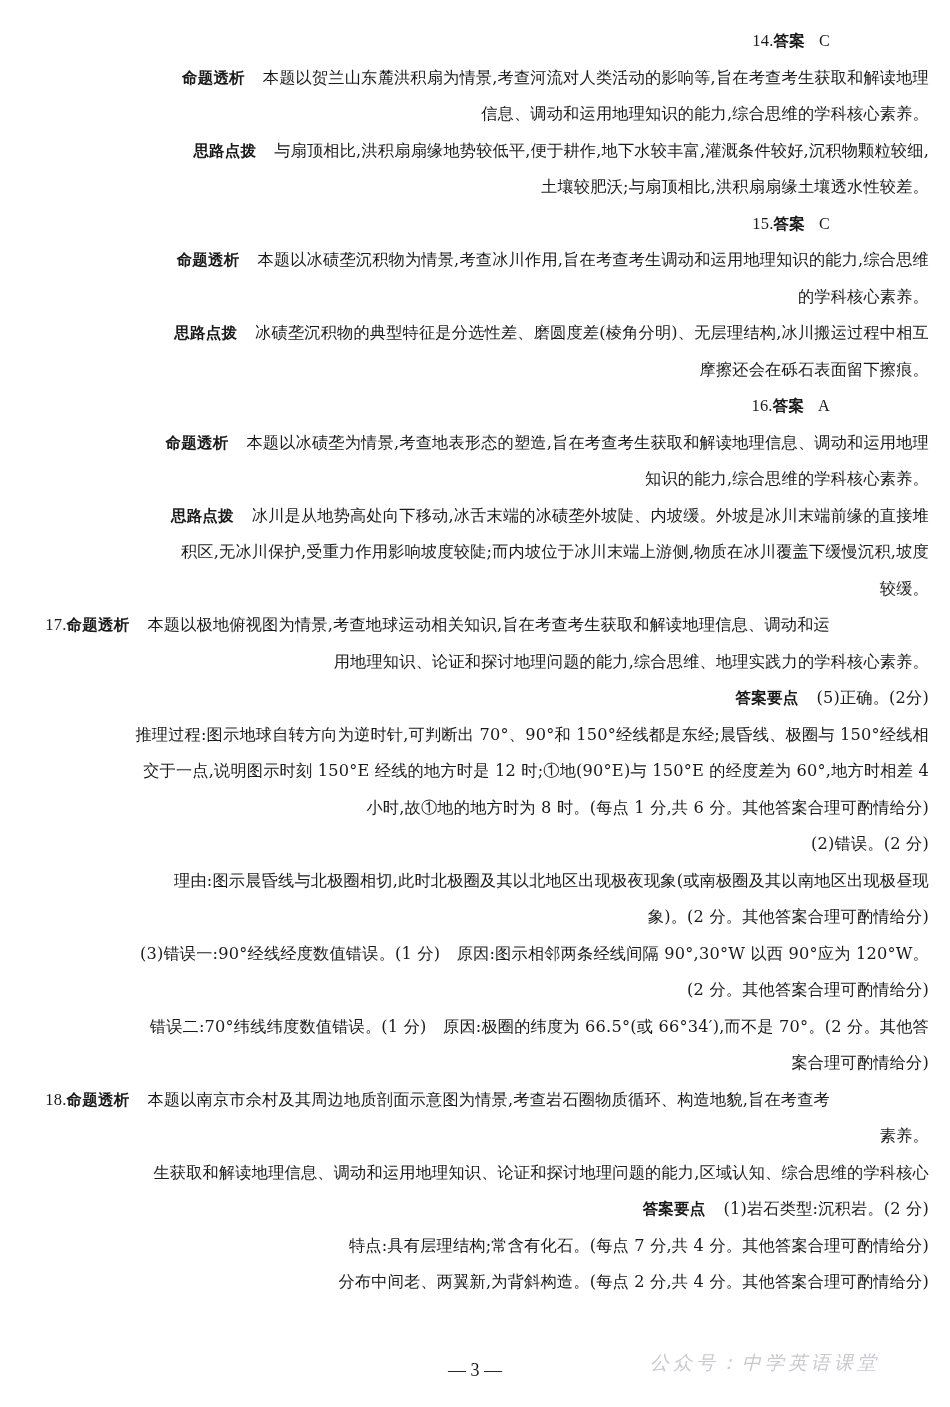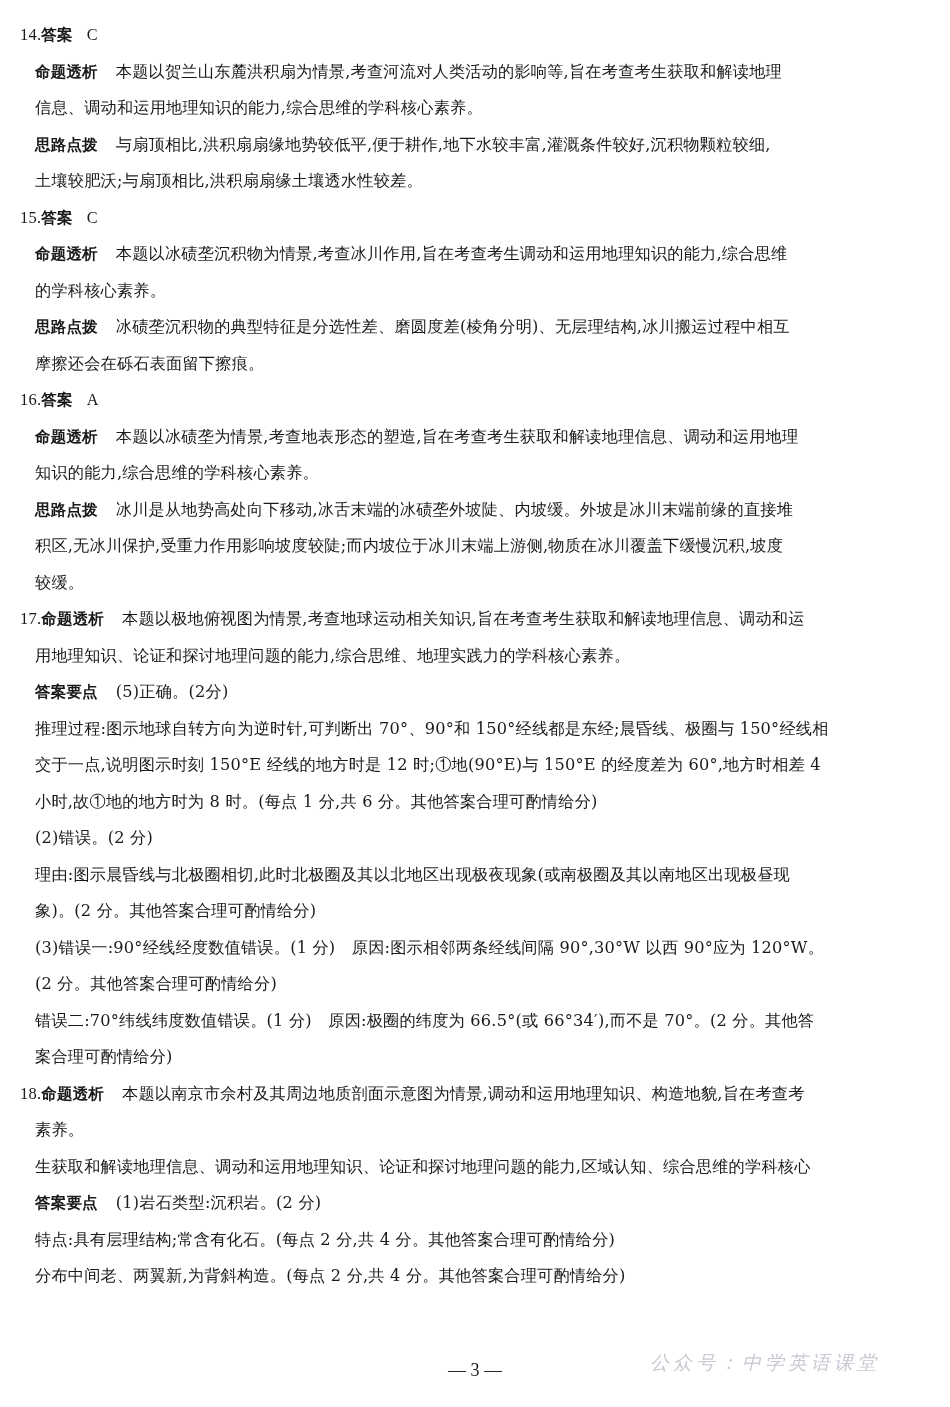--- a/index.html
+++ b/index.html
@@ -11,36 +11,37 @@
       width: 950px;
       height: 1407px;
       position: relative;
       overflow: hidden;
       font-family: "DejaVu Serif", "Liberation Serif", serif;
       color: #1a1a1a;
     }
     .page {
       position: absolute;
       left: 0;
-      top: 17px;
+      top: 23px;
       width: 830px;
+      text-align: right;
     }
     .line {
       position: relative;
       height: 36.5px;
       line-height: 36.5px;
       font-size: 16.2px;
       white-space: nowrap;
       letter-spacing: 0.2px;
     }
     .num-line {
       padding-left: 20px;
     }
     .ind {
-      padding-left: 35px;
+      padding-left: 49px;
       width: 880px;
       box-sizing: content-box;
     }
     .lbl {
       font-family: "DejaVu Sans", "Liberation Sans", sans-serif;
       font-weight: bold;
       font-size: 15.5px;
       margin-right: 18px;
     }
     .qnum {
@@ -142,29 +143,29 @@
   <div class="line ind"><span>小时,故①地的地方时为 8 时。(每点 1 分,共 6 分。其他答案合理可酌情给分)</span></div>
   <div class="line ind"><span>(2)错误。(2 分)</span></div>
   <div class="line ind"><span>理由:图示晨昏线与北极圈相切,此时北极圈及其以北地区出现极夜现象(或南极圈及其以南地区出现极昼现</span></div>
   <div class="line ind"><span>象)。(2 分。其他答案合理可酌情给分)</span></div>
   <div class="line ind"><span>(3)错误一:90°经线经度数值错误。(1 分)　原因:图示相邻两条经线间隔 90°,30°W 以西 90°应为 120°W。</span></div>
   <div class="line ind"><span>(2 分。其他答案合理可酌情给分)</span></div>
   <div class="line ind"><span>错误二:70°纬线纬度数值错误。(1 分)　原因:极圈的纬度为 66.5°(或 66°34′),而不是 70°。(2 分。其他答</span></div>
   <div class="line ind"><span>案合理可酌情给分)</span></div>
 
   <div class="line num-line">
-    <span class="qnum">18.</span><span class="lbl">命题透析</span><span>本题以南京市佘村及其周边地质剖面示意图为情景,调动和运用地理知识、构造地貌,旨在考查考</span>
+    <span class="qnum">18.</span><span class="lbl">命题透析</span><span>本题以南京市佘村及其周边地质剖面示意图为情景,考查岩石圈物质循环、构造地貌,旨在考查考</span>
   </div>
   <div class="line ind">
     <span>素养。</span>
   </div>
   <div class="line ind">
     <span>生获取和解读地理信息、调动和运用地理知识、论证和探讨地理问题的能力,区域认知、综合思维的学科核心</span>
   </div>
   <div class="line ind">
     <span class="lbl">答案要点</span><span>(1)岩石类型:沉积岩。(2 分)</span>
   </div>
-  <div class="line ind"><span>特点:具有层理结构;常含有化石。(每点 2 分,共 4 分。其他答案合理可酌情给分)</span></div>
+  <div class="line ind"><span>特点:具有层理结构;常含有化石。(每点 7 分,共 4 分。其他答案合理可酌情给分)</span></div>
   <div class="line ind"><span>分布中间老、两翼新,为背斜构造。(每点 2 分,共 4 分。其他答案合理可酌情给分)</span></div>
 </div>
 
 <div class="watermark">公众号：中学英语课堂</div>
 <div class="footer">— 3 —</div>
 
 </body></html>

